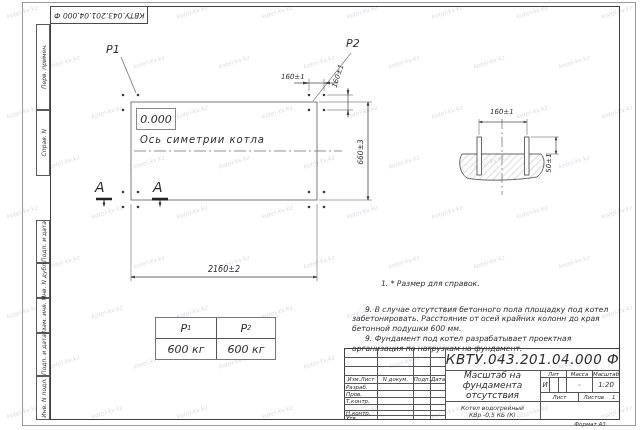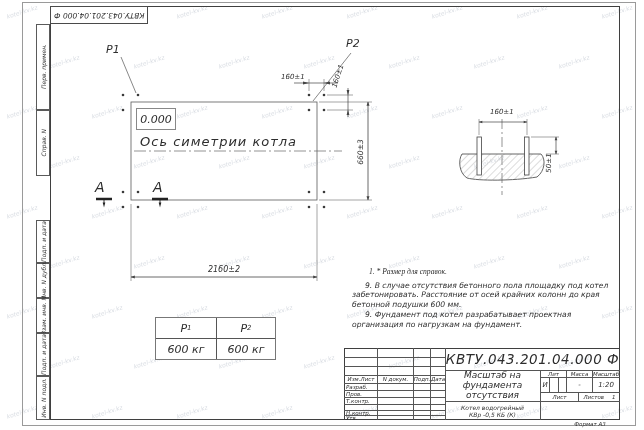--- a/index.html
+++ b/index.html
@@ -201,21 +201,21 @@
       <path d="M531,137 H559"></path>
         <path d="M546,154 H559"></path>
     </g>
     <path d="M479,122 H527" stroke="#444" stroke-width="0.7" fill="none" marker-start="url(#arr)" marker-end="url(#arr)"></path>
     <path d="M556,137 V154" stroke="#444" stroke-width="0.7" fill="none" marker-start="url(#arr)" marker-end="url(#arr)"></path>
   </svg>
 
   <div class="t" style="left:106px;top:44px;font-size:11px;">P1</div>
   <div class="t" style="left:346px;top:38px;font-size:11px;">P2</div>
   <div class="cell" style="left:136px;top:108px;width:38px;height:20px;border:1px solid #888;background:#fff;font-size:11px;">0.000</div>
-  <div class="t" style="left:140px;top:135px;font-size:13px;letter-spacing:1px;">Ось симетрии котла</div>
+  <div class="t" style="left:140px;top:135px;font-size:10px;letter-spacing:1px;">Ось симетрии котла</div>
   <div class="t" style="left:95px;top:180px;font-size:14px;">А</div>
   <div class="t" style="left:153px;top:180px;font-size:14px;">А</div>
   <div class="t" style="left:198px;top:266px;width:52px;text-align:center;font-size:8px;">2160±2</div>
   <div class="cell" style="left:338px;top:146px;width:44px;height:12px;font-size:7.5px;transform:rotate(-90deg);">660±3</div>
   <div class="t" style="left:281px;top:74px;font-size:7px;">160±1</div>
   <div class="cell" style="left:316px;top:70px;width:44px;height:12px;font-size:7px;transform:rotate(-72deg);">160±1</div>
 
   <div class="t" style="left:490px;top:109px;font-size:7px;">160±1</div>
   <div class="cell" style="left:527px;top:157px;width:44px;height:12px;font-size:7px;transform:rotate(-90deg);">50±1</div>
 
@@ -228,21 +228,21 @@
     </div>
     <div class="cell" style="left:61px;top:0;width:58px;height:20px;font-size:11px;">
       <span>P</span>
         <sub style="font-size:7px;">2</sub>
     </div>
     <div class="cell" style="left:0;top:21px;width:60px;height:20px;font-size:11px;">600 кг</div>
     <div class="cell" style="left:61px;top:21px;width:58px;height:20px;font-size:11px;">600 кг</div>
   </div>
 
   <div class="abs" style="left:352px;top:263px;width:272px;font-size:7.6px;font-style:italic;color:#2d2d2d;line-height:1.28;">
-    <p style="margin:4px;text-indent:13px;font-family:Liberation Serif, serif;">1. * Размер для справок.</p>
+    <p style="margin:16px;text-indent:13px;">1. * Размер для справок.</p>
     <p style="margin:0;text-indent:13px;">9. В случае отсутствия бетонного пола площадку под котел забетонировать. Расстояние от осей крайних колонн до края бетонной подушки 600 мм.</p>
     <p style="margin:0;text-indent:13px;">9. Фундамент под котел разрабатывает проектная организация по нагрузкам на фундамент.</p>
   </div>
 
   <div class="abs" style="left:344px;top:348px;width:276px;height:72px;border:1.2px solid #3f3f3f;box-sizing:border-box;background:transparent;"></div>
 
   <div class="ln" style="left:344px;top:357px;width:101px;height:1px;"></div>
   <div class="ln" style="left:344px;top:366px;width:101px;height:1px;"></div>
   <div class="ln" style="left:344px;top:375px;width:101px;height:1px;"></div>
   <div class="ln" style="left:344px;top:383px;width:101px;height:1px;"></div>

